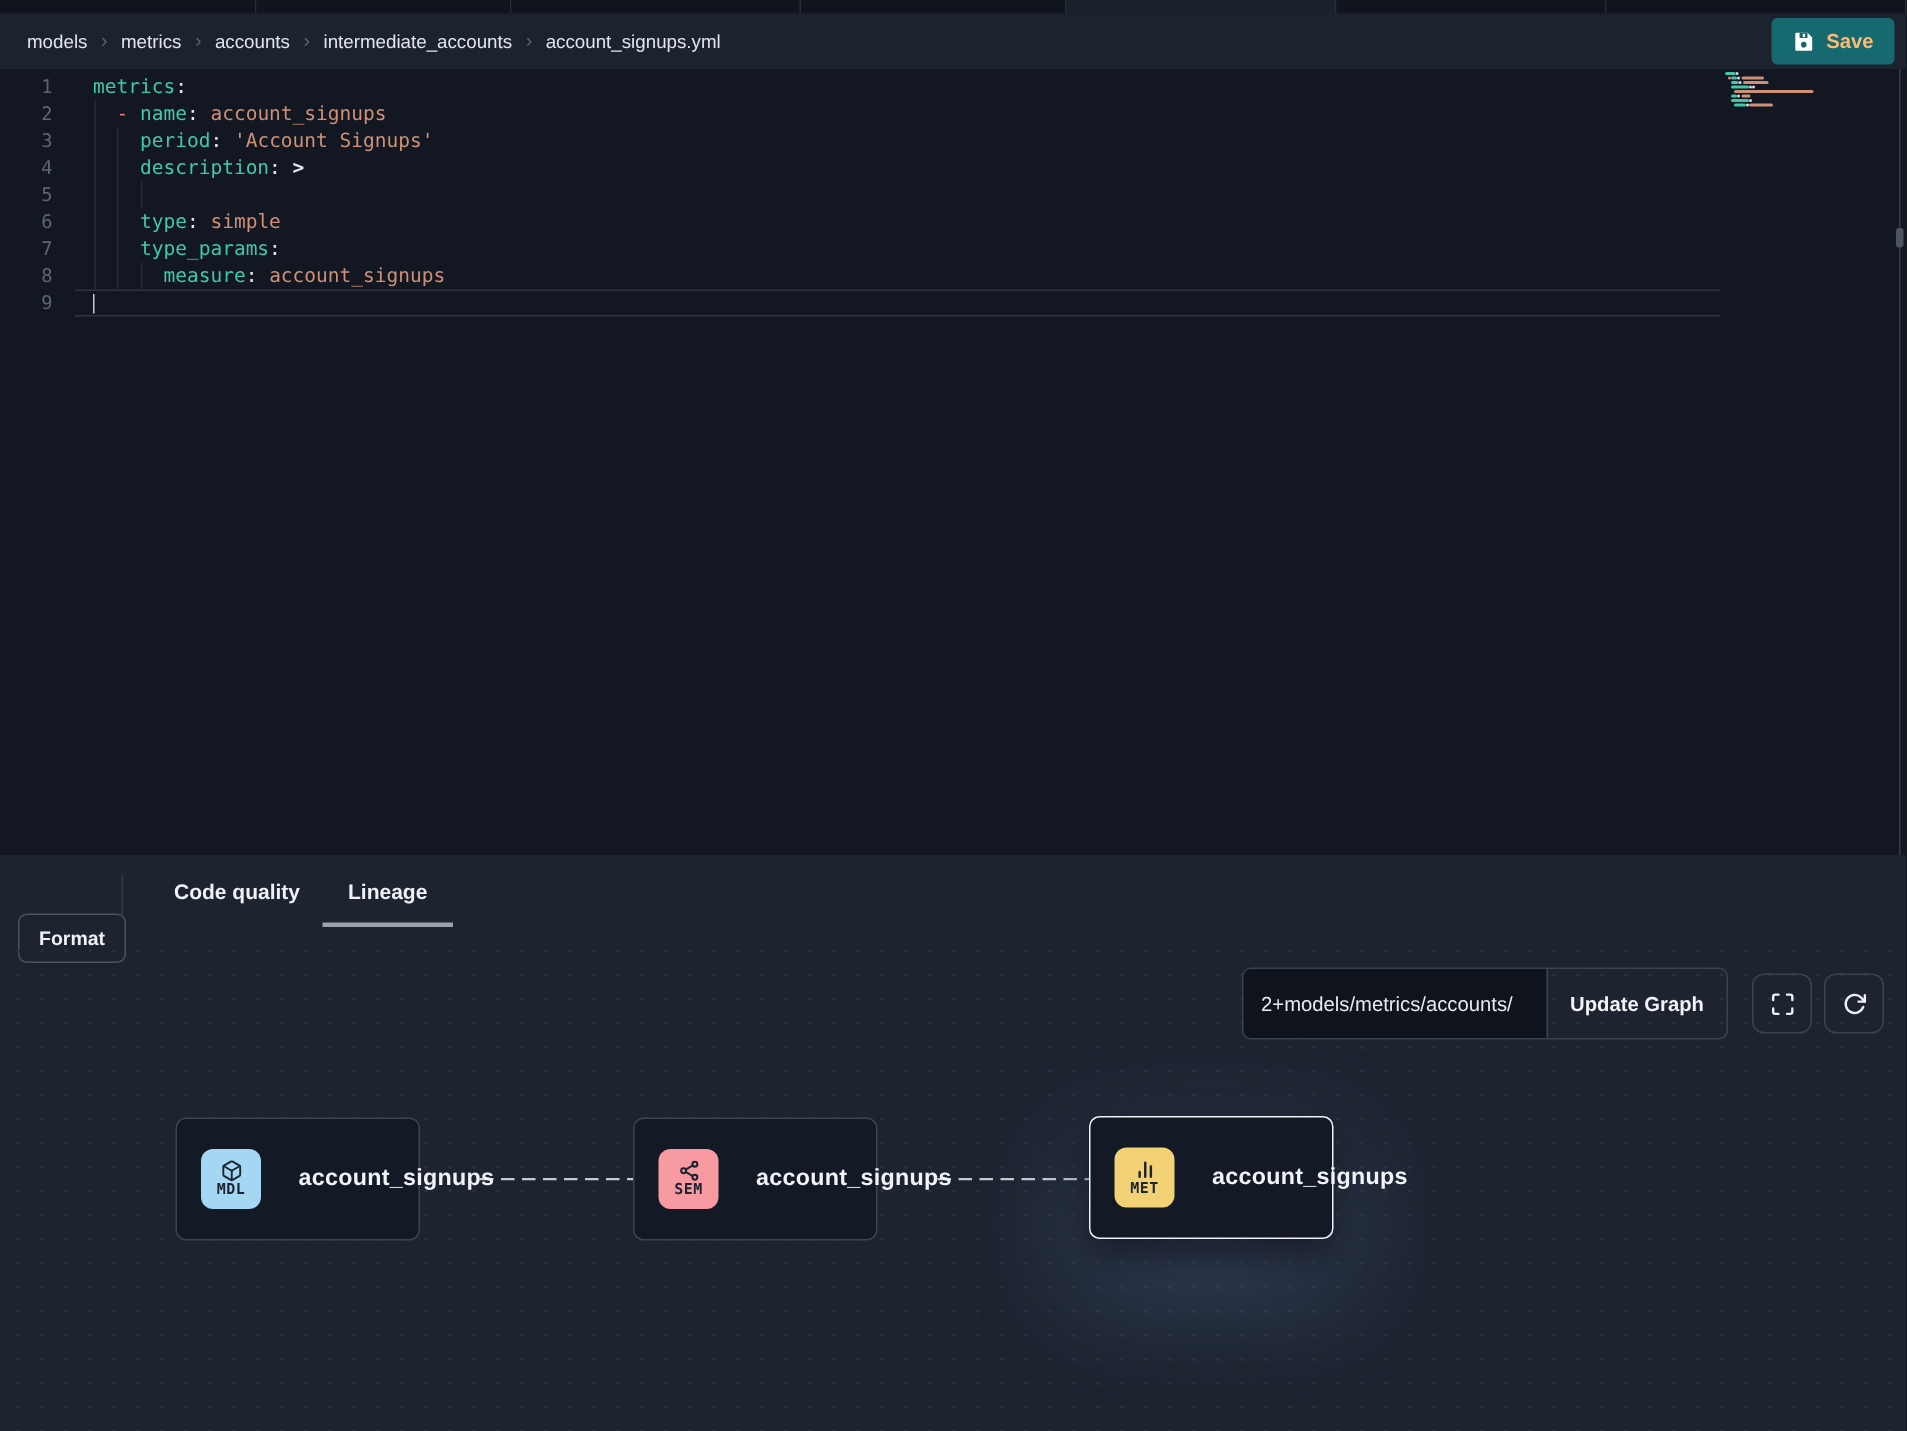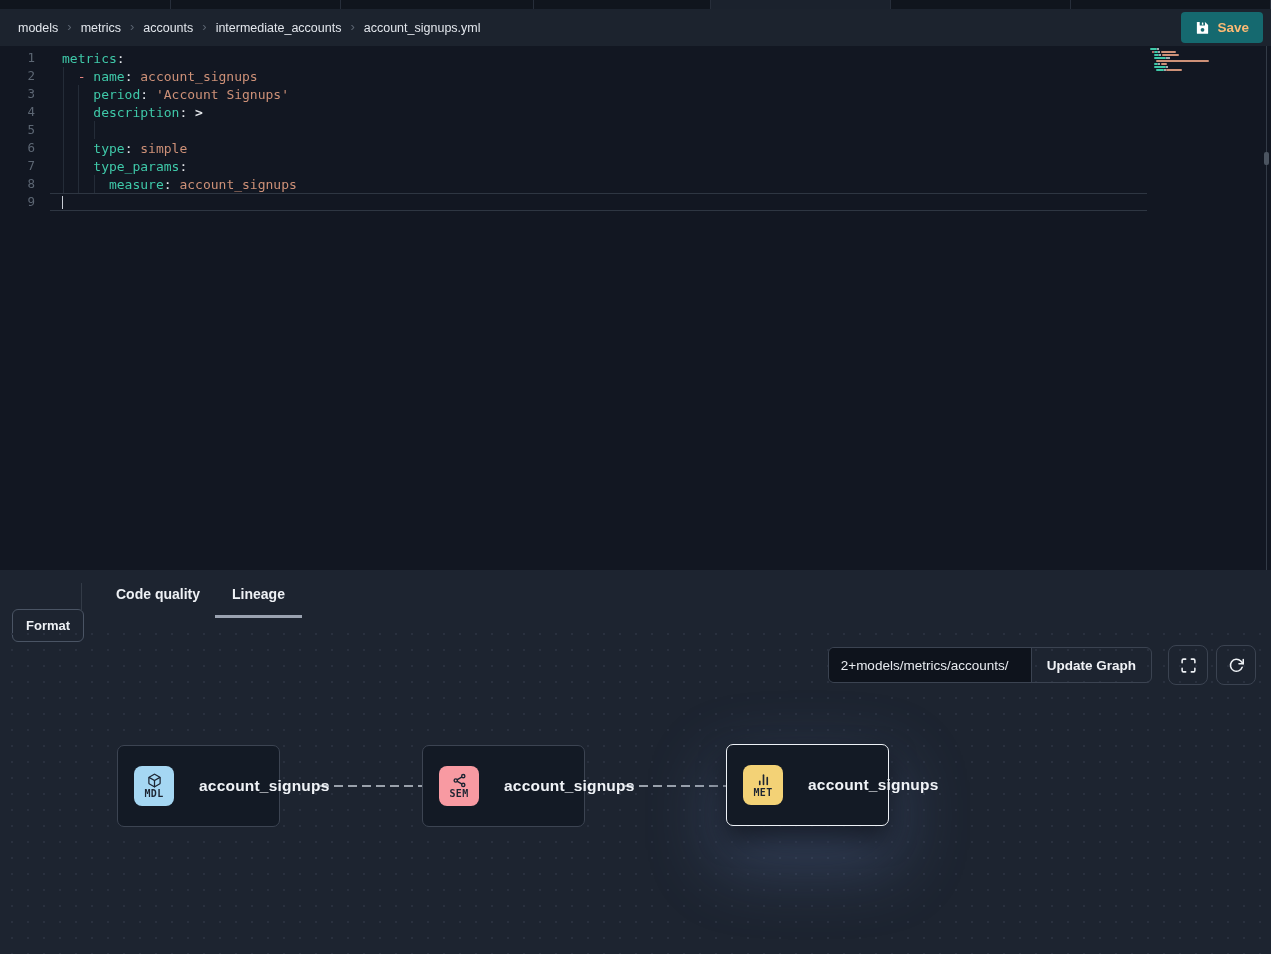--- a/index.html
+++ b/index.html
@@ -52,21 +52,21 @@
   .tabs{position:absolute;left:102px;top:0;height:48px;display:flex;align-items:flex-start;gap:4px;}
   .tab{position:relative;height:100%;display:flex;align-items:center;padding:0 14px;
        font-size:14px;font-weight:600;color:#eef1f5;cursor:pointer;}
   .tab.active::after{content:"";position:absolute;left:-3px;right:-3px;bottom:0;height:3px;background:#9aa2b0;}
 
   
   .canvas{position:absolute;top:62px;left:0;right:0;bottom:0;
           background-image:radial-gradient(circle,#29303e 1px,rgba(0,0,0,0) 1.3px);
           background-size:16px 16px;background-position:4px 10px;}
   .controls{position:absolute;top:13px;right:15px;display:flex;align-items:center;}
-  .selector-group{display:flex;height:36px;border:1px solid #3b4351;border-radius:6px;overflow:hidden;
+  .selector-group{display:flex;height:48px;border:1px solid #3b4351;border-radius:6px;overflow:hidden;
                   margin-right:16px;box-sizing:border-box;}
   .selector-input{width:178px;background:#0e131c;border:none;color:#e7eaef;font-size:13.5px;
                   padding:0 12px;font-family:inherit;outline:none;}
   .update-btn{background:transparent;border:none;border-left:1px solid #3b4351;color:#f0f2f6;
               font-size:13.5px;font-weight:600;padding:0 15px;font-family:inherit;cursor:pointer;}
   .icon-btn{width:40px;height:40px;border:1px solid #3b4351;border-radius:8px;background:transparent;
             display:flex;align-items:center;justify-content:center;cursor:pointer;padding:0;}
   .icon-btn + .icon-btn{margin-left:8px;}
 
   .edges{position:absolute;inset:0;pointer-events:none;}

